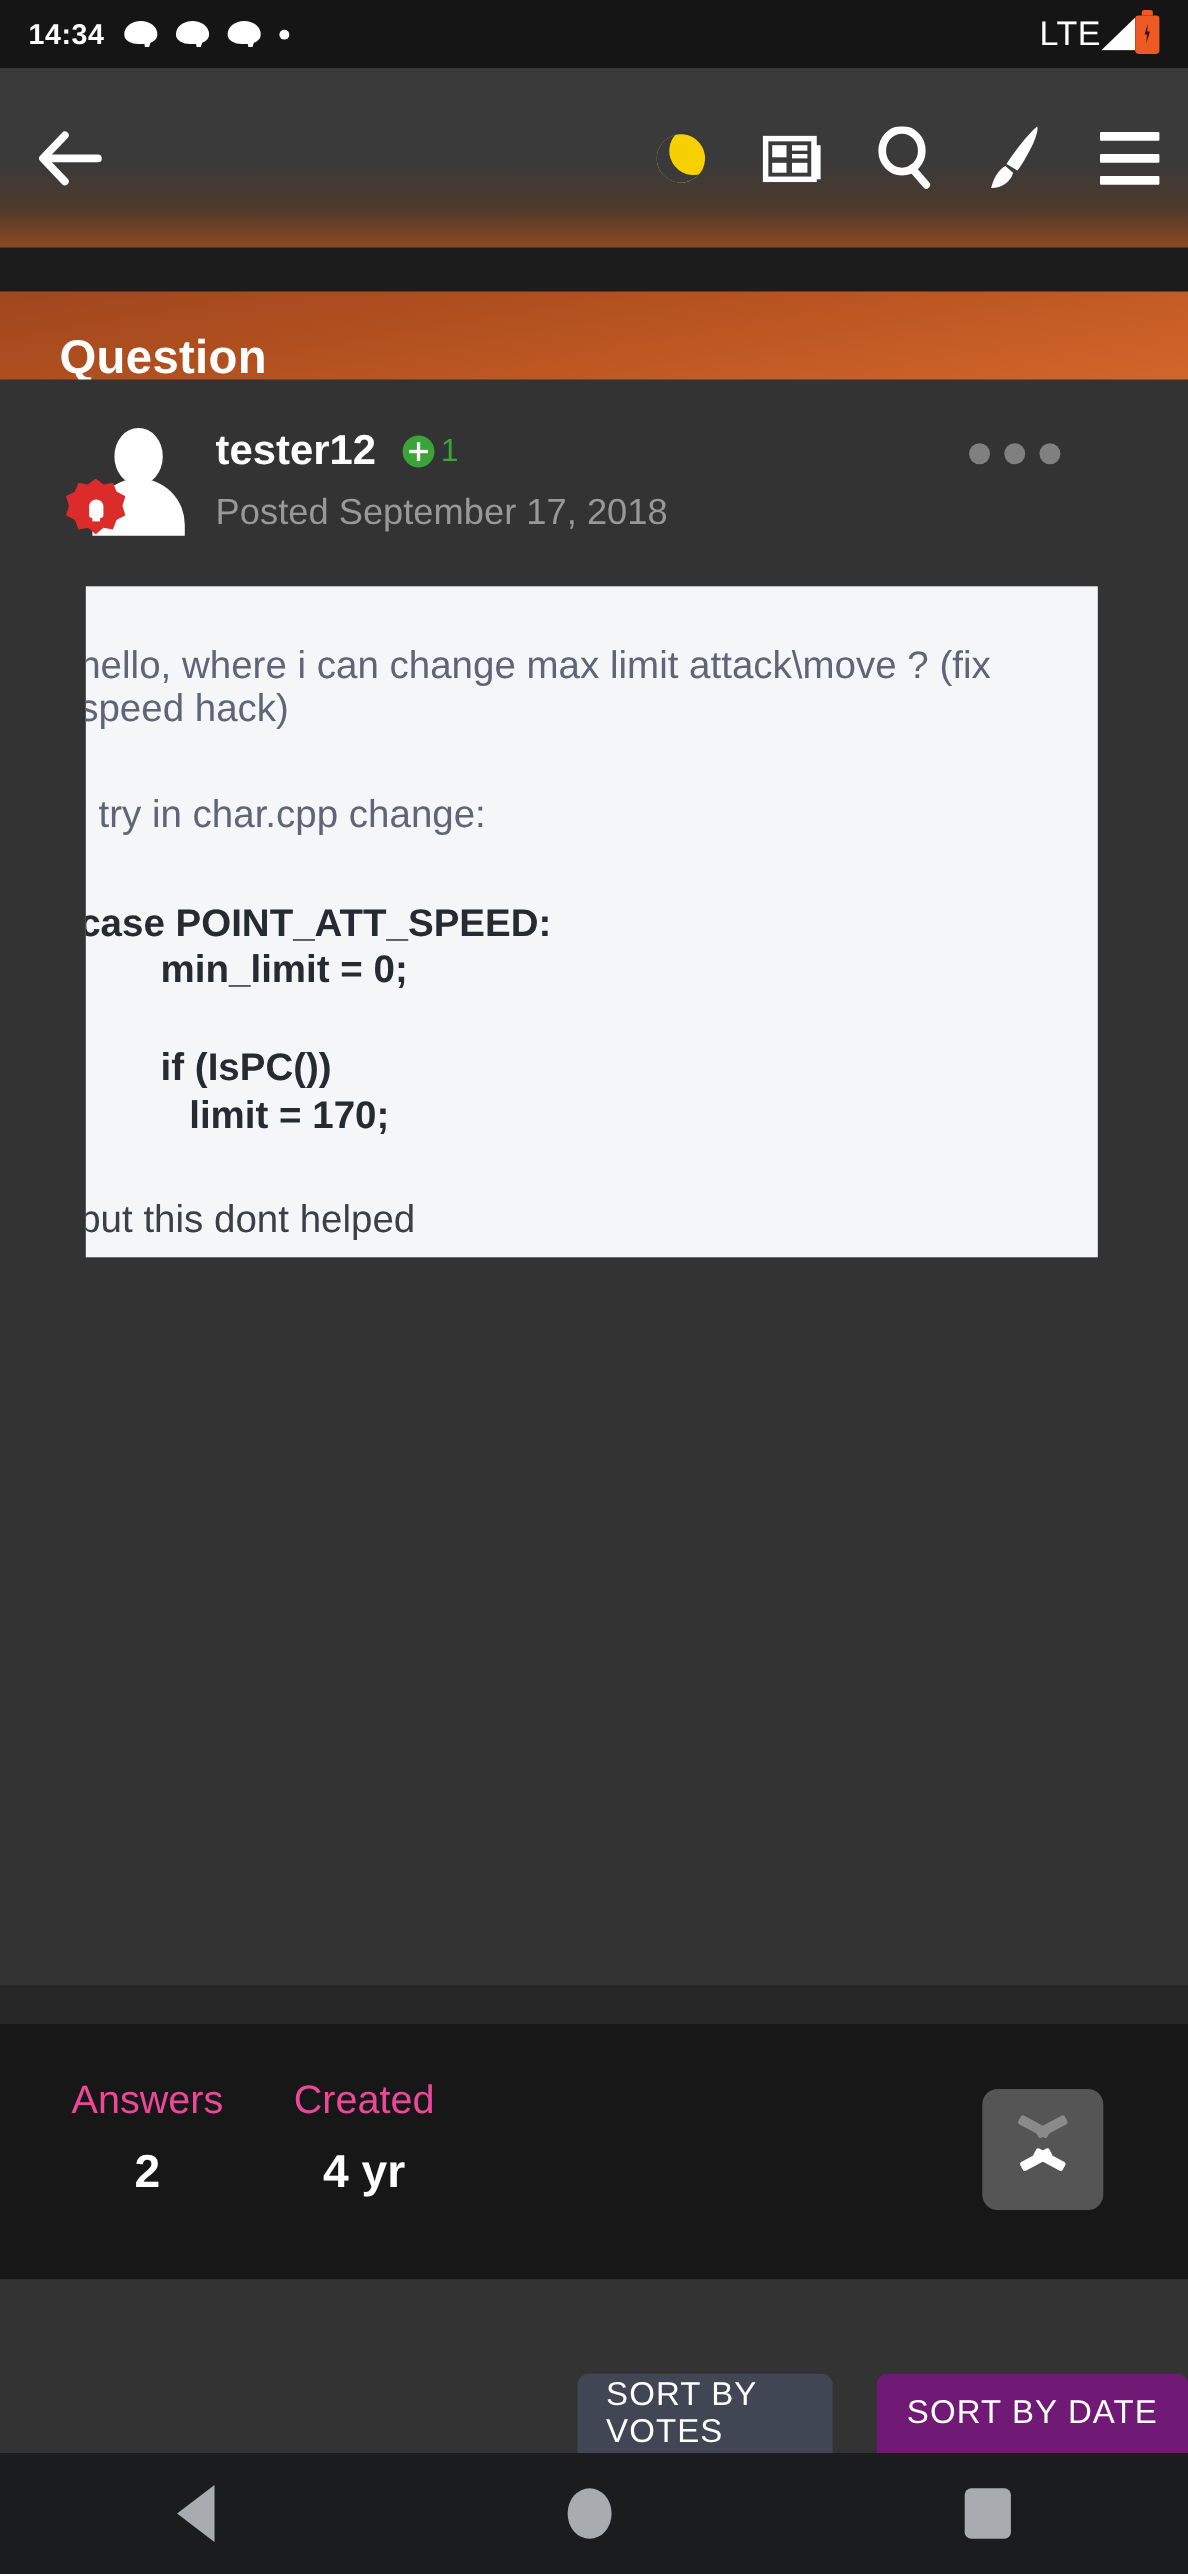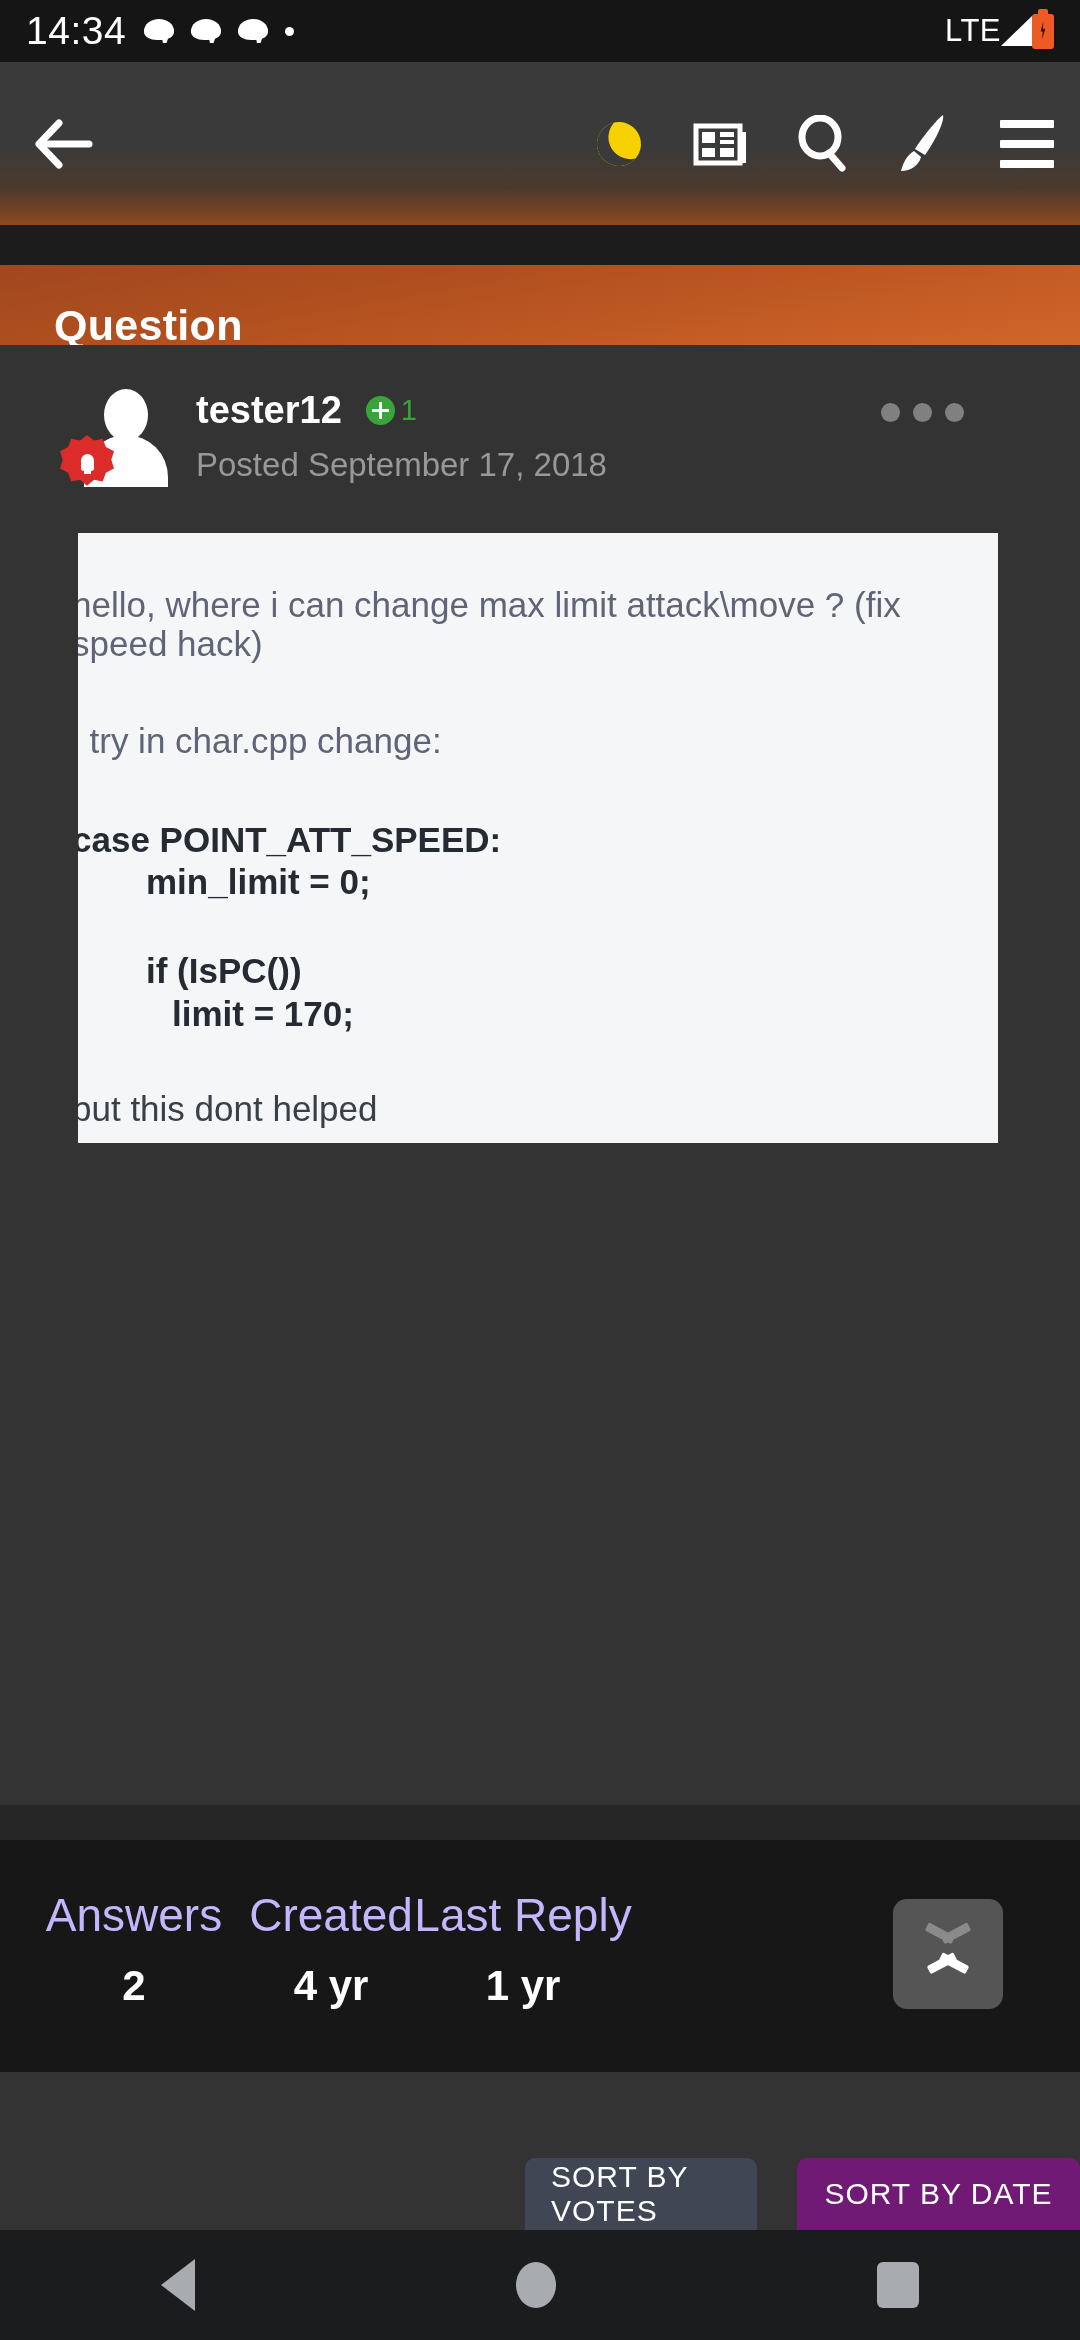--- a/index.html
+++ b/index.html
@@ -12,21 +12,21 @@
   .screen { position:relative; width:1080px; height:2340px; }
 
   
   .statusbar {
     position:absolute; top:0; left:0; width:1080px; height:62px;
     background:#151515;
     display:flex; align-items:center;
     padding:0 26px;
   }
   .sb-left { display:flex; align-items:center; gap:18px; }
-  .sb-time { color:#ffffff; font-size:39px; letter-spacing:.5px; }
+  .sb-time { color:#ffffff; font-size:26px; letter-spacing:.5px;font-weight:bold; }
   .sb-icons { display:flex; align-items:center; gap:17px; }
   .discord-ico { width:30px; height:24px; position:relative; }
   .discord-ico:before {
     content:""; position:absolute; left:0; top:0;
     width:30px; height:21px; background:#fff;
     border-radius:52% 52% 45% 45% / 60% 60% 40% 40%;
   }
   .discord-ico:after {
     content:""; position:absolute; left:17px; top:14px;
     width:9px; height:10px; background:#fff;
@@ -171,21 +171,21 @@
     position:absolute; top:1805px; left:0; width:1080px; height:35px;
     background:#262626;
   }
   .stats {
     position:absolute; top:1840px; left:0; width:1080px; height:232px;
     background:#171717;
   }
   .stat {
     position:absolute; text-align:center; top:48px;
   }
-  .stat-label { color:#c4b5fd; font-size:46px; }
+  .stat-label { color:#ec4899; font-size:36px; }
   .stat-value { color:#ffffff; font-size:42px; font-weight:bold; margin-top:20px; }
   .s1 { left:0; width:268px; }
   .s2 { left:197px; width:268px; }
   .s3 { left:389px; width:268px; }
   .fab {
     position:absolute; left:893px; top:1899px;
     width:110px; height:110px; border-radius:14px;
     background:#555555;
     display:flex; flex-direction:column; align-items:center; justify-content:center;
   }
@@ -345,24 +345,20 @@
   <div class="gap-strip"></div>
   <div class="stats">
     <div class="stat s1">
       <div class="stat-label">Answers</div>
       <div class="stat-value">2</div>
     </div>
     <div class="stat s2">
       <div class="stat-label">Created</div>
       <div class="stat-value">4 yr</div>
     </div>
-    <div class="stat s3">
-      <div class="stat-label">Last Reply</div>
-      <div class="stat-value">1 yr</div>
-    </div>
   </div>
   <div class="fab">
     <span class="chev chev-down"></span>
     <span class="chev chev-up"></span>
   </div>
 
   <div class="tabs-zone">
     <div class="tab tab-votes">
       <span class="tab-label">SORT BY VOTES</span>
     </div>

